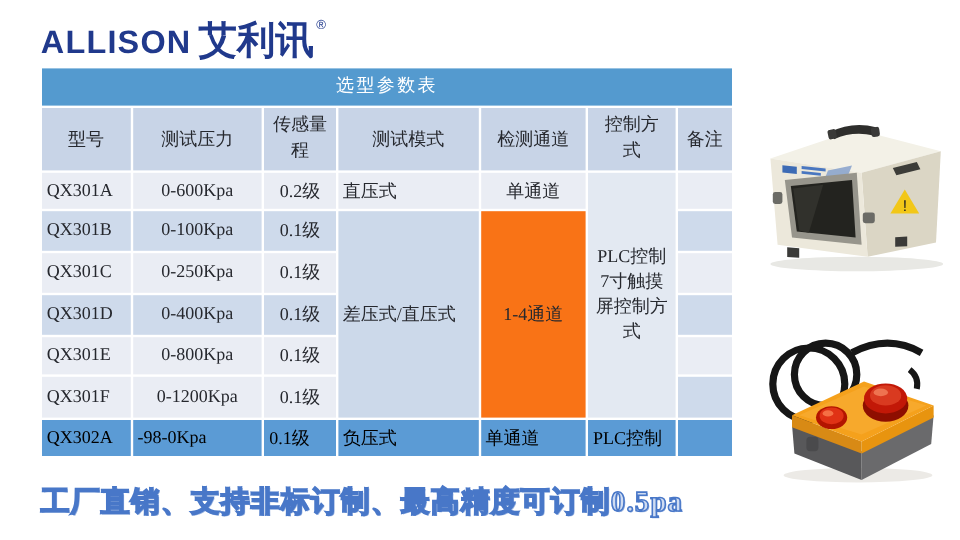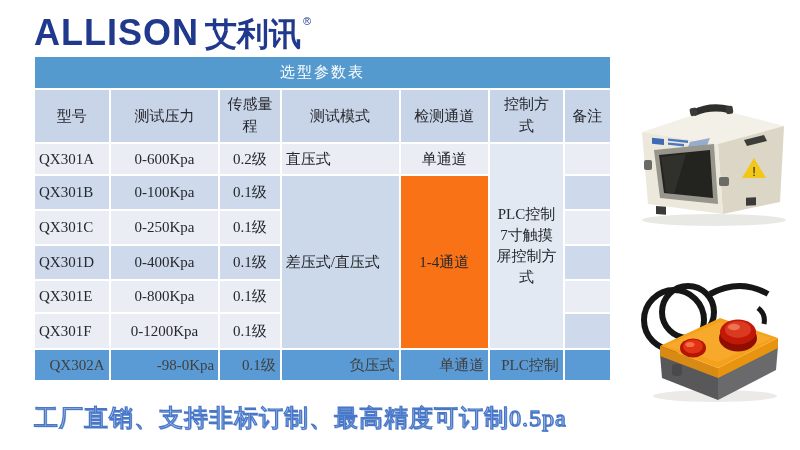--- a/index.html
+++ b/index.html
@@ -2,21 +2,21 @@
 <html><head>
 <meta charset="utf-8">
 <style>
   * { margin:0; padding:0; box-sizing:border-box; }
   body { background:#ffffff; font-family:"Liberation Serif","DejaVu Serif",serif; }
   .frame { position:relative; width:800px; height:450px; background:#ffffff; overflow:hidden; }
 
   
   .logo { position:absolute; left:34px; top:12px; color:#20398C; white-space:nowrap;
           font-family:"Liberation Sans","DejaVu Sans",sans-serif; }
-  .logo .en { font-size:36px; font-weight:900; letter-spacing:1px; }
+  .logo .en { font-size:27px; font-weight:900; letter-spacing:1px; }
   .logo .cn { font-size:32px; font-weight:700; margin-left:6px; }
   .logo .reg { font-size:11px; font-weight:400; vertical-align:20px; margin-left:2px; }
 
   
   .title-bar { position:absolute; left:35px; top:57px; width:575px; height:31px;
                background:#549ACF; color:#ffffff; font-size:15px; letter-spacing:2px;
                text-align:center; line-height:31px; }
 
   
   table.spec { position:absolute; left:33px; top:88px; width:579px;
@@ -26,25 +26,25 @@
   th { background:#C8D4E7; font-weight:400; text-align:center; vertical-align:top; padding-top:6px; }
   th .wrap3 { display:inline-block; width:3.05em; line-height:1.45; }
   th.th-mode { vertical-align:bottom; padding-bottom:5px; }
   td { text-align:center; }
   td.left { text-align:left; padding-left:7px; }
   .light   { background:#EAEDF4; }
   .band    { background:#CEDAEB; }
   .m-mode  { background:#CCD9EA; text-align:left; padding-left:7px; }
   .m-chan  { background:#f97316; }
   .m-ctrl  { background:#E3E9F2; text-align:center; word-break:break-all; line-height:1.4; padding:0 5px; }
-  tr.hl td { background:#5B9BD5; color:#404040; text-align:right; }
+  tr.hl td { background:#5B9BD5; color:#000000; text-align:left; }
 
   
   .slogan { position:absolute; left:34px; top:402px; width:600px;
-            font-size:24px; font-weight:400; letter-spacing:1px; white-space:nowrap;
+            font-size:24px; font-weight:700; letter-spacing:1px; white-space:nowrap;
             color:#CFDCF2; -webkit-text-stroke:1.3px #4877C8;
             text-shadow:1px 1px 0 #9AB4E0; }
 
   
   .photo { position:absolute; }
   .photo-machine { left:626px; top:82px; width:170px; height:146px; }
   .photo-estop   { left:630px; top:268px; width:160px; height:136px; }
 </style>
 </head>
 <body>

